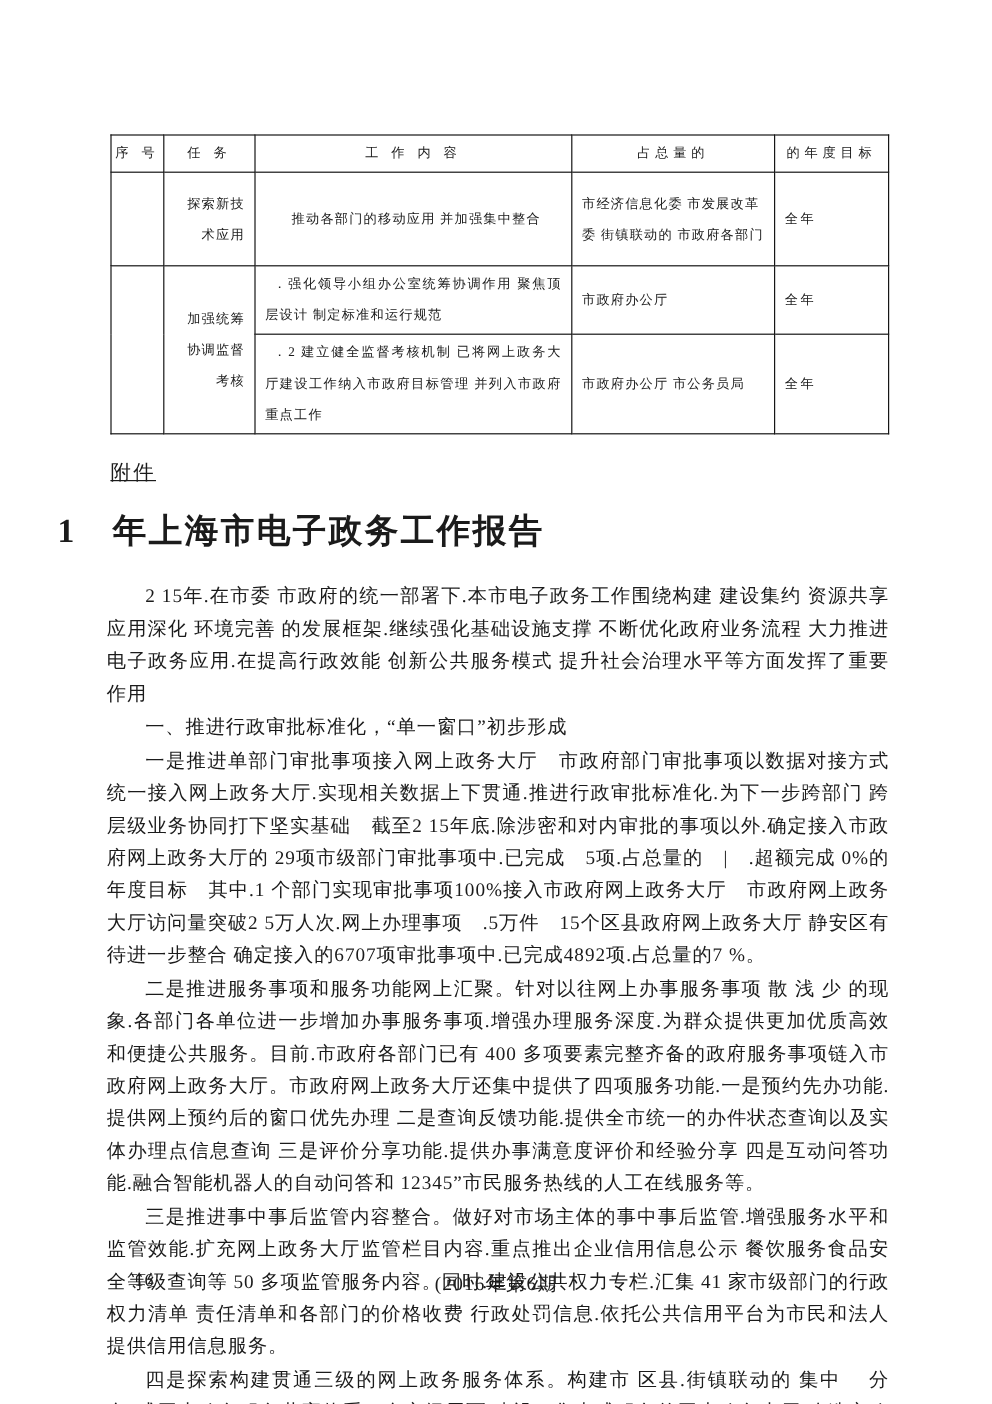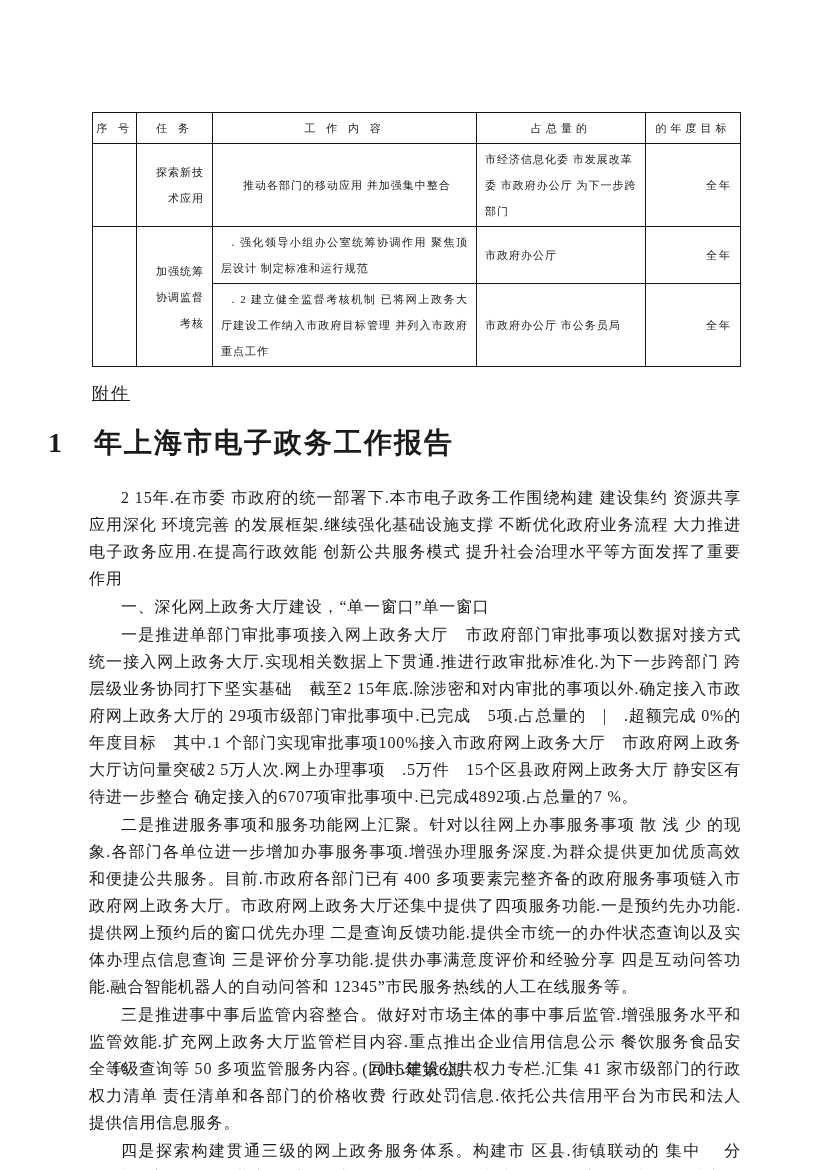--- a/index.html
+++ b/index.html
@@ -30,21 +30,21 @@
     word-break:break-all;
   }
   .doc-table th { text-align:center; letter-spacing:4px; height:26px; padding:2px 2px; }
   .row-tall   { height:78px; }
   .row-mid    { height:50px; }
   .row-tall2  { height:76px; }
   .cell-task    { text-align:right; padding:2px 6px; }
   .cell-content { text-align:justify; text-indent:2em; vertical-align:middle; }
   .cell-content.small-indent { text-indent:0.6em; }
   .cell-unit    { text-align:left; }
-  .cell-time    { text-align:right; letter-spacing:2px; }
+  .cell-time    { text-align:left; letter-spacing:2px; }
   .cell-seq     { text-align:center; }
 
   
   .attachment {
     position:absolute; left:92px; top:382px;
     font-size:17px; letter-spacing:2px;text-decoration:underline;
   }
   .doc-title {
     position:absolute; left:0; top:424px; width:100%;
     text-align:left;
@@ -92,21 +92,21 @@
       <th>序 号</th>
       <th>任 务</th>
       <th>工 作 内 容</th>
       <th>占总量的</th>
       <th>的年度目标</th>
     </tr>
     <tr class="row-tall">
       <td class="cell-seq"></td>
       <td class="cell-task">探索新技术应用</td>
       <td class="cell-content">推动各部门的移动应用 并加强集中整合</td>
-      <td class="cell-unit">市经济信息化委 市发展改革委 市政府办公厅 为下一步跨部门</td>
+      <td class="cell-unit">市经济信息化委 市发展改革委 街镇联动的 市政府各部门</td>
       <td class="cell-time">全年</td>
     </tr>
     <tr class="row-mid">
       <td class="cell-seq" rowspan="2"></td>
       <td class="cell-task" rowspan="2">加强统筹协调监督考核</td>
       <td class="cell-content small-indent">．强化领导小组办公室统筹协调作用 聚焦顶层设计 制定标准和运行规范</td>
       <td class="cell-unit">市政府办公厅</td>
       <td class="cell-time">全年</td>
     </tr>
     <tr class="row-tall2">
@@ -116,21 +116,21 @@
     </tr>
   </tbody>
     </table>
 
   <div class="attachment">附件</div>
 
   <div class="doc-title">1　年上海市电子政务工作报告</div>
 
   <div class="article">
     <p>2 15年.在市委 市政府的统一部署下.本市电子政务工作围绕构建 建设集约 资源共享 应用深化 环境完善 的发展框架.继续强化基础设施支撑 不断优化政府业务流程 大力推进电子政务应用.在提高行政效能 创新公共服务模式 提升社会治理水平等方面发挥了重要作用</p>
-    <p>一、深化网上政务大厅建设，“单一窗口”单一窗口</p>
+    <p>一、推进行政审批标准化，“单一窗口”初步形成</p>
     <p>一是推进单部门审批事项接入网上政务大厅　市政府部门审批事项以数据对接方式统一接入网上政务大厅.实现相关数据上下贯通.推进行政审批标准化.为下一步跨部门 跨层级业务协同打下坚实基础　截至2 15年底.除涉密和对内审批的事项以外.确定接入市政府网上政务大厅的 29项市级部门审批事项中.已完成　5项.占总量的　|　.超额完成 0%的年度目标　其中.1 个部门实现审批事项100%接入市政府网上政务大厅　市政府网上政务大厅访问量突破2 5万人次.网上办理事项　.5万件　15个区县政府网上政务大厅 静安区有待进一步整合 确定接入的6707项审批事项中.已完成4892项.占总量的7 %。</p>
     <p>二是推进服务事项和服务功能网上汇聚。针对以往网上办事服务事项 散 浅 少 的现象.各部门各单位进一步增加办事服务事项.增强办理服务深度.为群众提供更加优质高效和便捷公共服务。目前.市政府各部门已有 400 多项要素完整齐备的政府服务事项链入市政府网上政务大厅。市政府网上政务大厅还集中提供了四项服务功能.一是预约先办功能.提供网上预约后的窗口优先办理 二是查询反馈功能.提供全市统一的办件状态查询以及实体办理点信息查询 三是评价分享功能.提供办事满意度评价和经验分享 四是互动问答功能.融合智能机器人的自动问答和 12345”市民服务热线的人工在线服务等。</p>
     <p>三是推进事中事后监管内容整合。做好对市场主体的事中事后监管.增强服务水平和监管效能.扩充网上政务大厅监管栏目内容.重点推出企业信用信息公示 餐饮服务食品安全等级查询等 50 多项监管服务内容。同时.建设公共权力专栏.汇集 41 家市级部门的行政权力清单 责任清单和各部门的价格收费 行政处罚信息.依托公共信用平台为市民和法人提供信用信息服务。</p>
     <p>四是探索构建贯通三级的网上政务服务体系。构建市 区县.街镇联动的 集中　 分布”式网上政务服务共享体系。在市级层面.建设了集中式服务的网上政务大厅.改造市政府部门网上办事平台和业务</p>
   </div>
 
   <div class="page-number">16</div>
   <div class="issue-line">(2016年第6期</div>
 
 </div>

